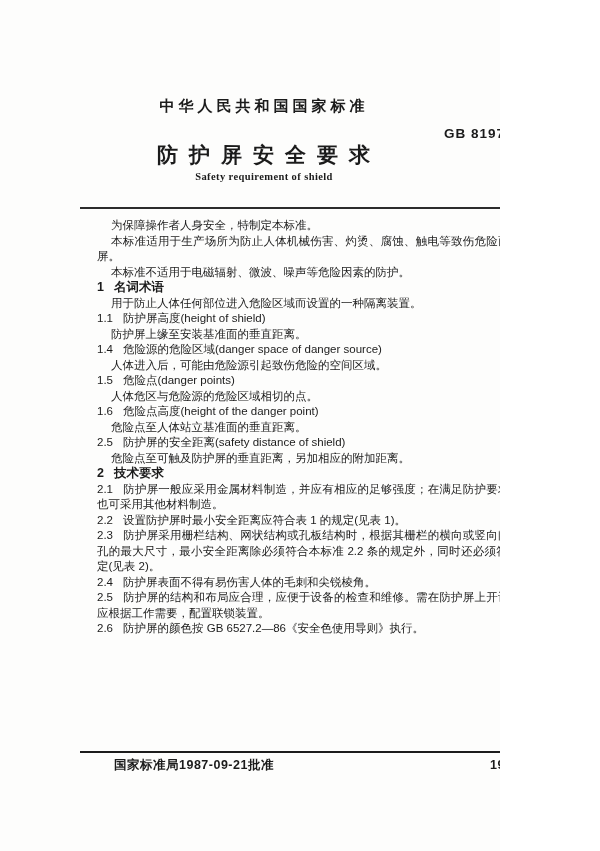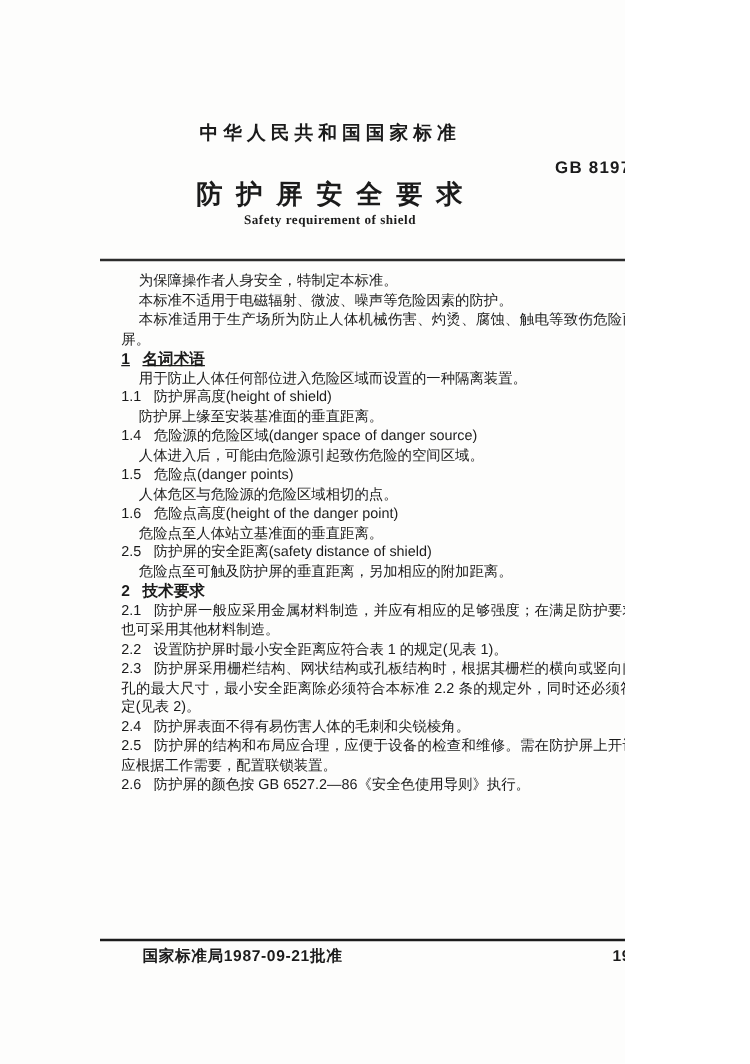--- a/index.html
+++ b/index.html
@@ -58,21 +58,21 @@
     text-align: justify;
     margin-left: 15px;
   }
   .doc-body p { margin: 0; }
   .indent { text-indent: 14px; }
   .sec-heading {
     font-size: 12.5px; font-weight: bold;
     line-height: 15.5px;
     margin: 0;
   }
-  .sec-heading-1 { margin: 9px 0 7px 0; text-decoration: underline; }
+  .sec-heading-1 { margin: 9px 0 7px 0; }
   .sec-heading-2 { margin: 20px 0 8px 0; }
   .num { margin-right: 10px; }
   .sec-num { margin-right: 10px; }
   
   .footer-rule {
     position: absolute;
     top: 751px; left: 80px; width: 473px;
     border-top: 2.4px solid #1c1c1c;
   }
   .footer-row {
@@ -100,22 +100,22 @@
 
   <div class="std-title">中华人民共和国国家标准</div>
   <div class="gb-code">GB 8197—87</div>
   <div class="doc-title">防护屏安全要求</div>
   <div class="doc-title-en">Safety requirement of shield</div>
   <div class="header-rule"></div>
 
   <div class="doc-body">
 
     <p class="indent">为保障操作者人身安全，特制定本标准。</p>
+    <p class="indent">本标准适用于生产场所为防止人体机械伤害、灼烫、腐蚀、触电等致伤危险而设置的防护屏。</p>
     <p class="indent">本标准不适用于电磁辐射、微波、噪声等危险因素的防护。</p>
-    <p class="indent">本标准适用于生产场所为防止人体机械伤害、灼烫、腐蚀、触电等致伤危险而设置的防护屏。</p>
 
     <p class="sec-heading sec-heading-1"><span class="sec-num">1</span><span>名词术语</span></p>
 
     <p class="indent">用于防止人体任何部位进入危险区域而设置的一种隔离装置。</p>
 
     <p class="term-line"><span class="num">1.1</span><span>防护屏高度(height of shield)</span></p>
     <p class="indent">防护屏上缘至安装基准面的垂直距离。</p>
 
 
     <p class="term-line"><span class="num">1.4</span><span>危险源的危险区域(danger space of danger source)</span></p>

